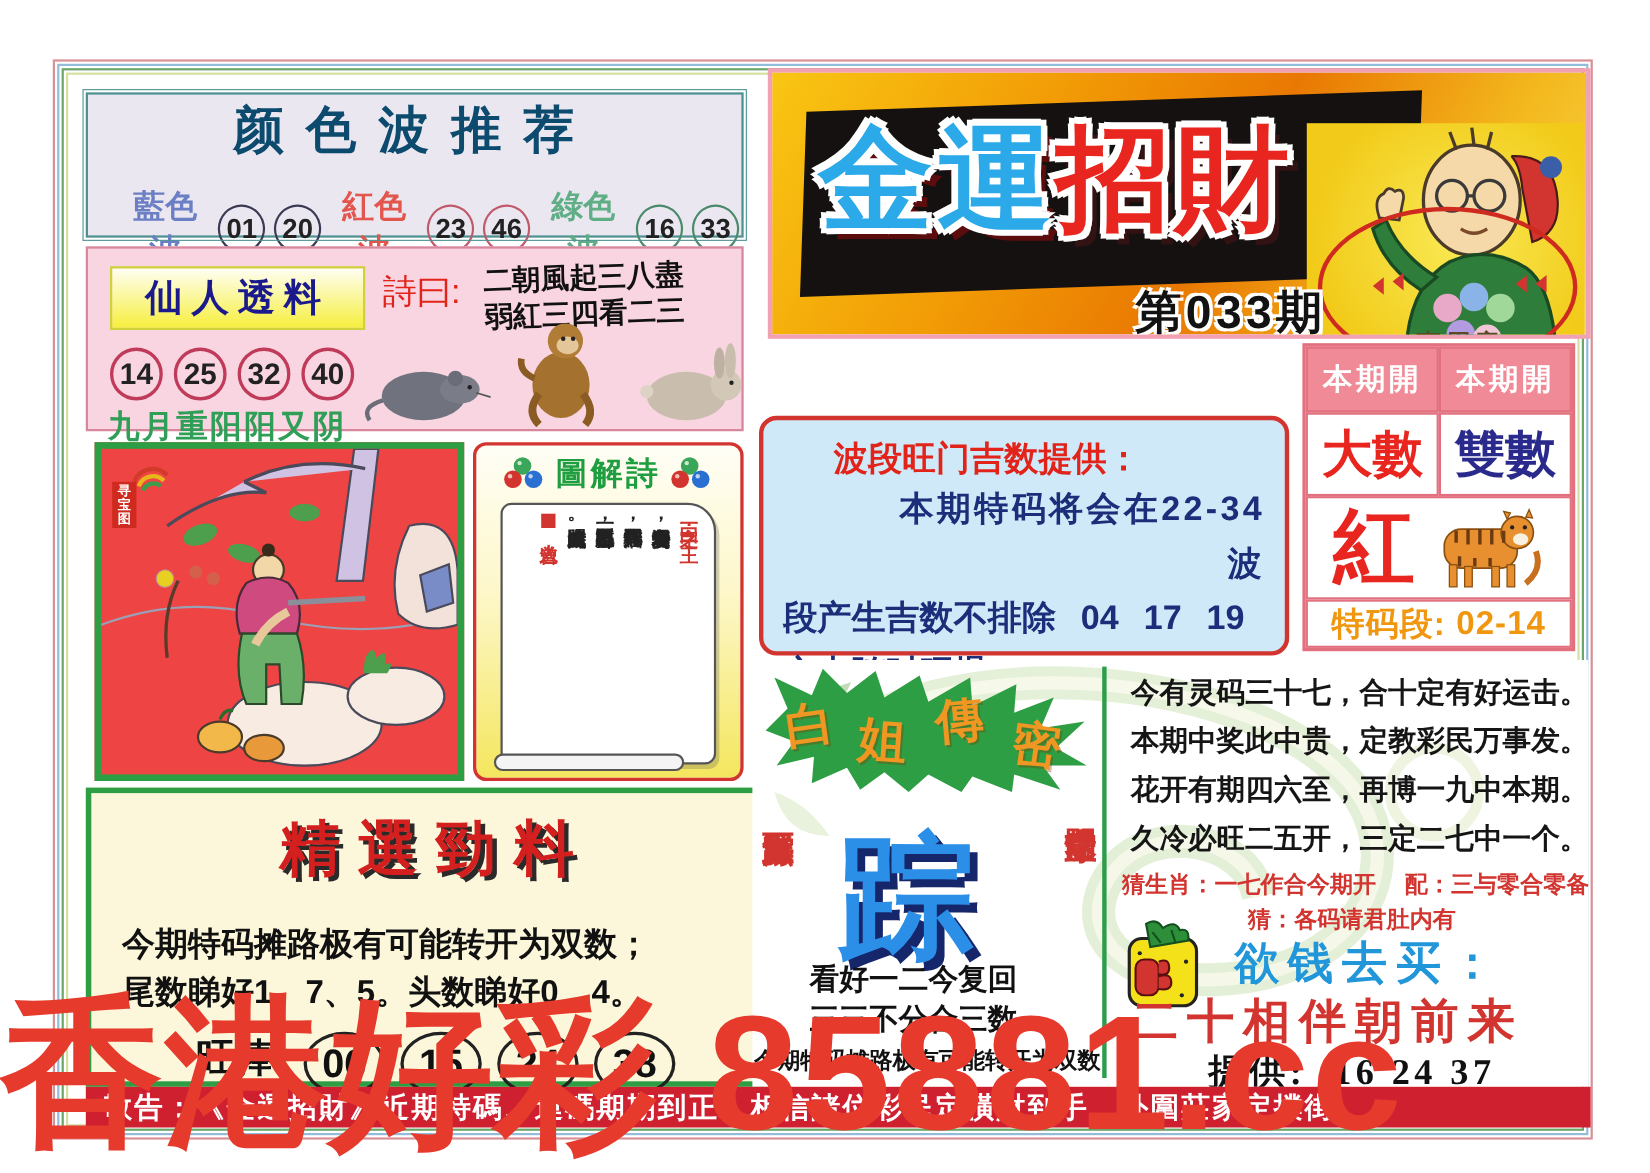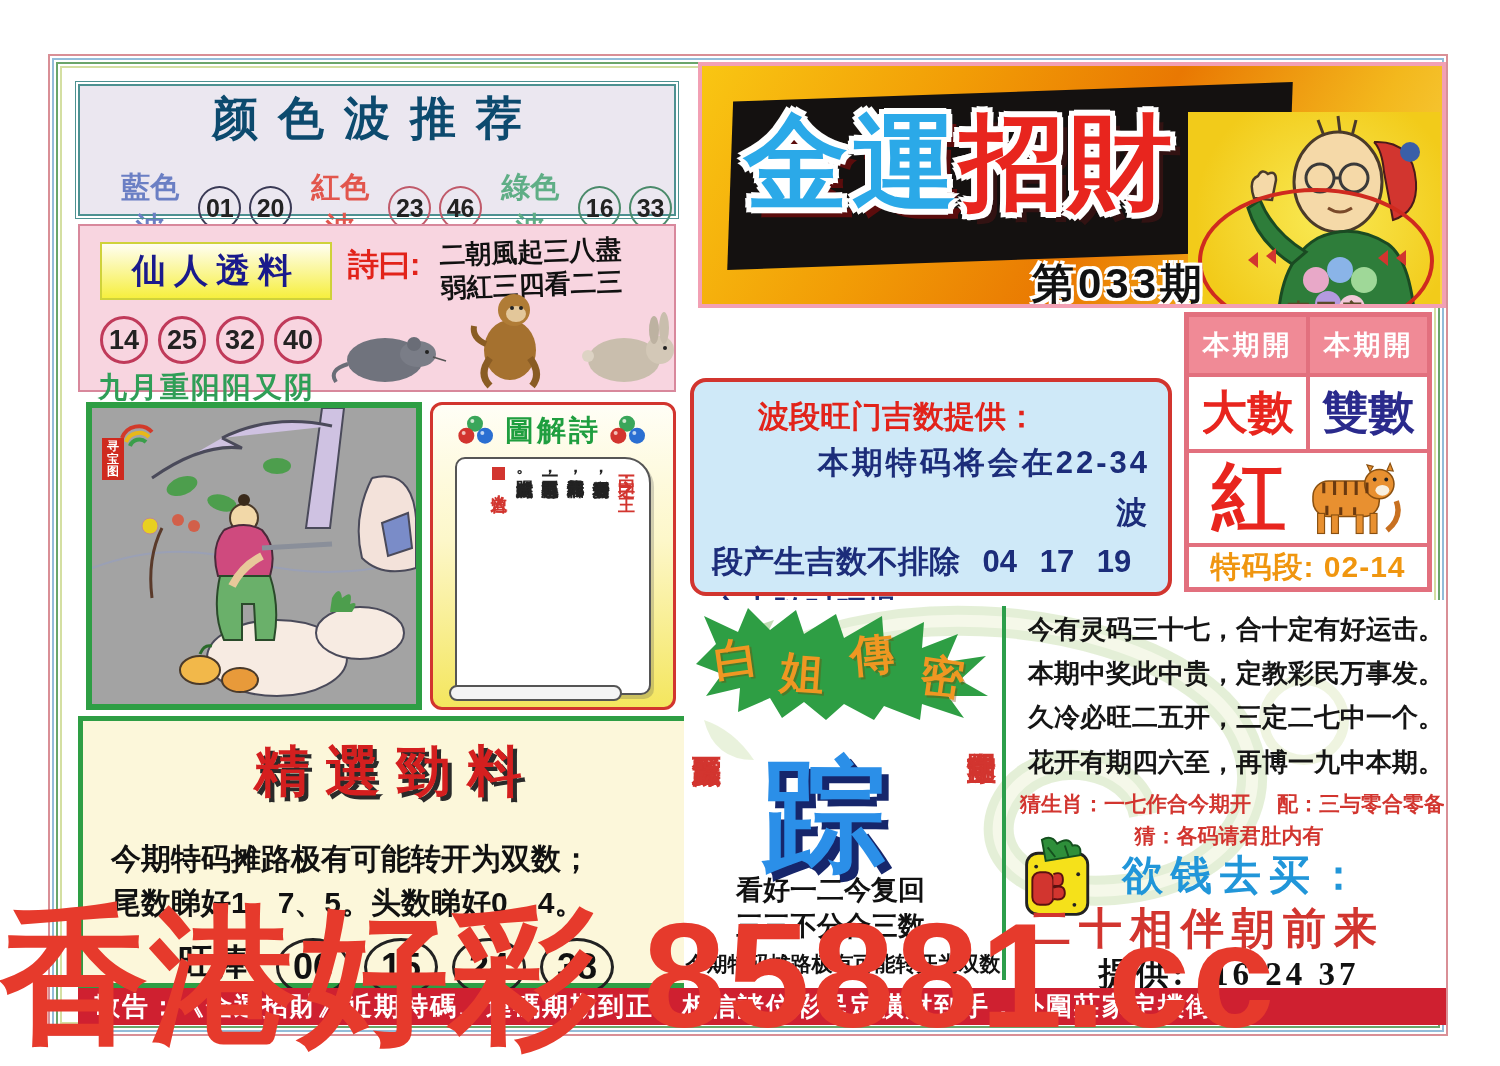--- a/index.html
+++ b/index.html
@@ -26,30 +26,30 @@
     border-radius:50%; font-size:25px; font-weight:900; color:#222; background:transparent; margin:0 2px; }
   .c-navy { border:2px solid #3a3a55; } .c-red { border:2px solid #c05a6a; } .c-green { border:2px solid #4a8a6a; }
   .c-crimson { border:3px solid #c03a5a; }
 
   
   #fairy { left:78px; top:224px; width:598px; height:168px; background:#f8d5e0; border:2px solid #d8889c; }
   #fairy .titlebox { position:absolute; left:20px; top:16px; width:232px; height:58px;
     background:linear-gradient(180deg,#fffef2,#f6ef3e); border:2px solid #cfd23a;
     display:flex; align-items:center; justify-content:center; }
   #fairy .titlebox span { color:#1a1a8c; font-size:34px; font-weight:900; letter-spacing:8px; }
-  #fairy .shiyue { position:absolute; left:268px; top:18px; color:#e2231a; font-size:31px; font-weight:700; }
+  #fairy .shiyue { position:absolute; left:268px; top:18px; color:#e2231a; font-size:31px; font-weight:400; }
   #fairy .poem { position:absolute; left:360px; top:10px; width:230px; color:#111;
     font-family:"Liberation Serif", serif; font-size:26px; font-weight:700; line-height:1.25; transform:rotate(-2deg); }
   #fairy .nums { position:absolute; left:18px; top:90px; display:flex; gap:6px; }
   #fairy .nums .circle-num { width:48px; height:48px; font-size:27px; }
   #fairy .footer { position:absolute; left:18px; top:142px; color:#2f9e57; font-size:29px; font-weight:900; letter-spacing:2px; }
   .animal { position:absolute; }
 
   
-  #picture { left:86px; top:402px; width:336px; height:308px; background:#a3a3a3; border:6px solid #2e9e44; }
+  #picture { left:86px; top:402px; width:336px; height:308px; background:#ef4444; border:6px solid #2e9e44; }
   #picture .logo-txt { position:absolute; left:10px; top:30px; width:22px; background:#cf2a1f; color:#fff;
     font-size:12px; font-weight:700; line-height:1.05; text-align:center; padding:2px 0; }
 
   
   #diagram { left:430px; top:402px; width:246px; height:308px; border:3px solid #d2352f; border-radius:12px;
     background:linear-gradient(180deg,#fffef6 0%,#fdf7c9 45%,#f4e65e 100%); }
   #diagram .head { display:flex; align-items:center; justify-content:center; gap:8px; margin-top:6px; }
   #diagram .head .t { color:#1f9e3f; font-size:29px; font-weight:900; letter-spacing:3px; }
   #diagram .scroll { position:relative; width:196px; height:238px; margin:6px auto 0; background:#fff;
     border:2px solid #555; border-radius:10px 26px 10px 10px; box-shadow:3px 4px 0 rgba(80,80,80,.25); }
@@ -376,22 +376,22 @@
         <div>看好一二今复回</div>
         <div>三三不分合三数</div>
       </div>
       <div class="bottomline">今期特码摊路极有可能转开为双数</div>
     </div>
 
     <div id="rtips">
       <div class="poem">
         <div>今有灵码三十七，合十定有好运击。</div>
         <div>本期中奖此中贵，定教彩民万事发。</div>
+        <div>花开有期四六至，再博一九中本期。</div>
         <div>久冷必旺二五开，三定二七中一个。</div>
-        <div>花开有期四六至，再博一九中本期。</div>
       </div>
       <div class="zod">
         <span>猜生肖：一七作合今期开</span>
         <span>配：三与零合零备后</span>
       </div>
       <div class="guess">猜：各码请君肚内有</div>
       <svg width="78" height="86" viewBox="0 0 80 90" style="position:absolute;left:8px;top:236px;">
         <rect x="4" y="18" width="64" height="64" rx="12" fill="#f5e11a" stroke="#222" stroke-width="3"></rect>
         <circle cx="14" cy="32" r="2" fill="#222"></circle>
           <circle cx="58" cy="40" r="2" fill="#222"></circle>

